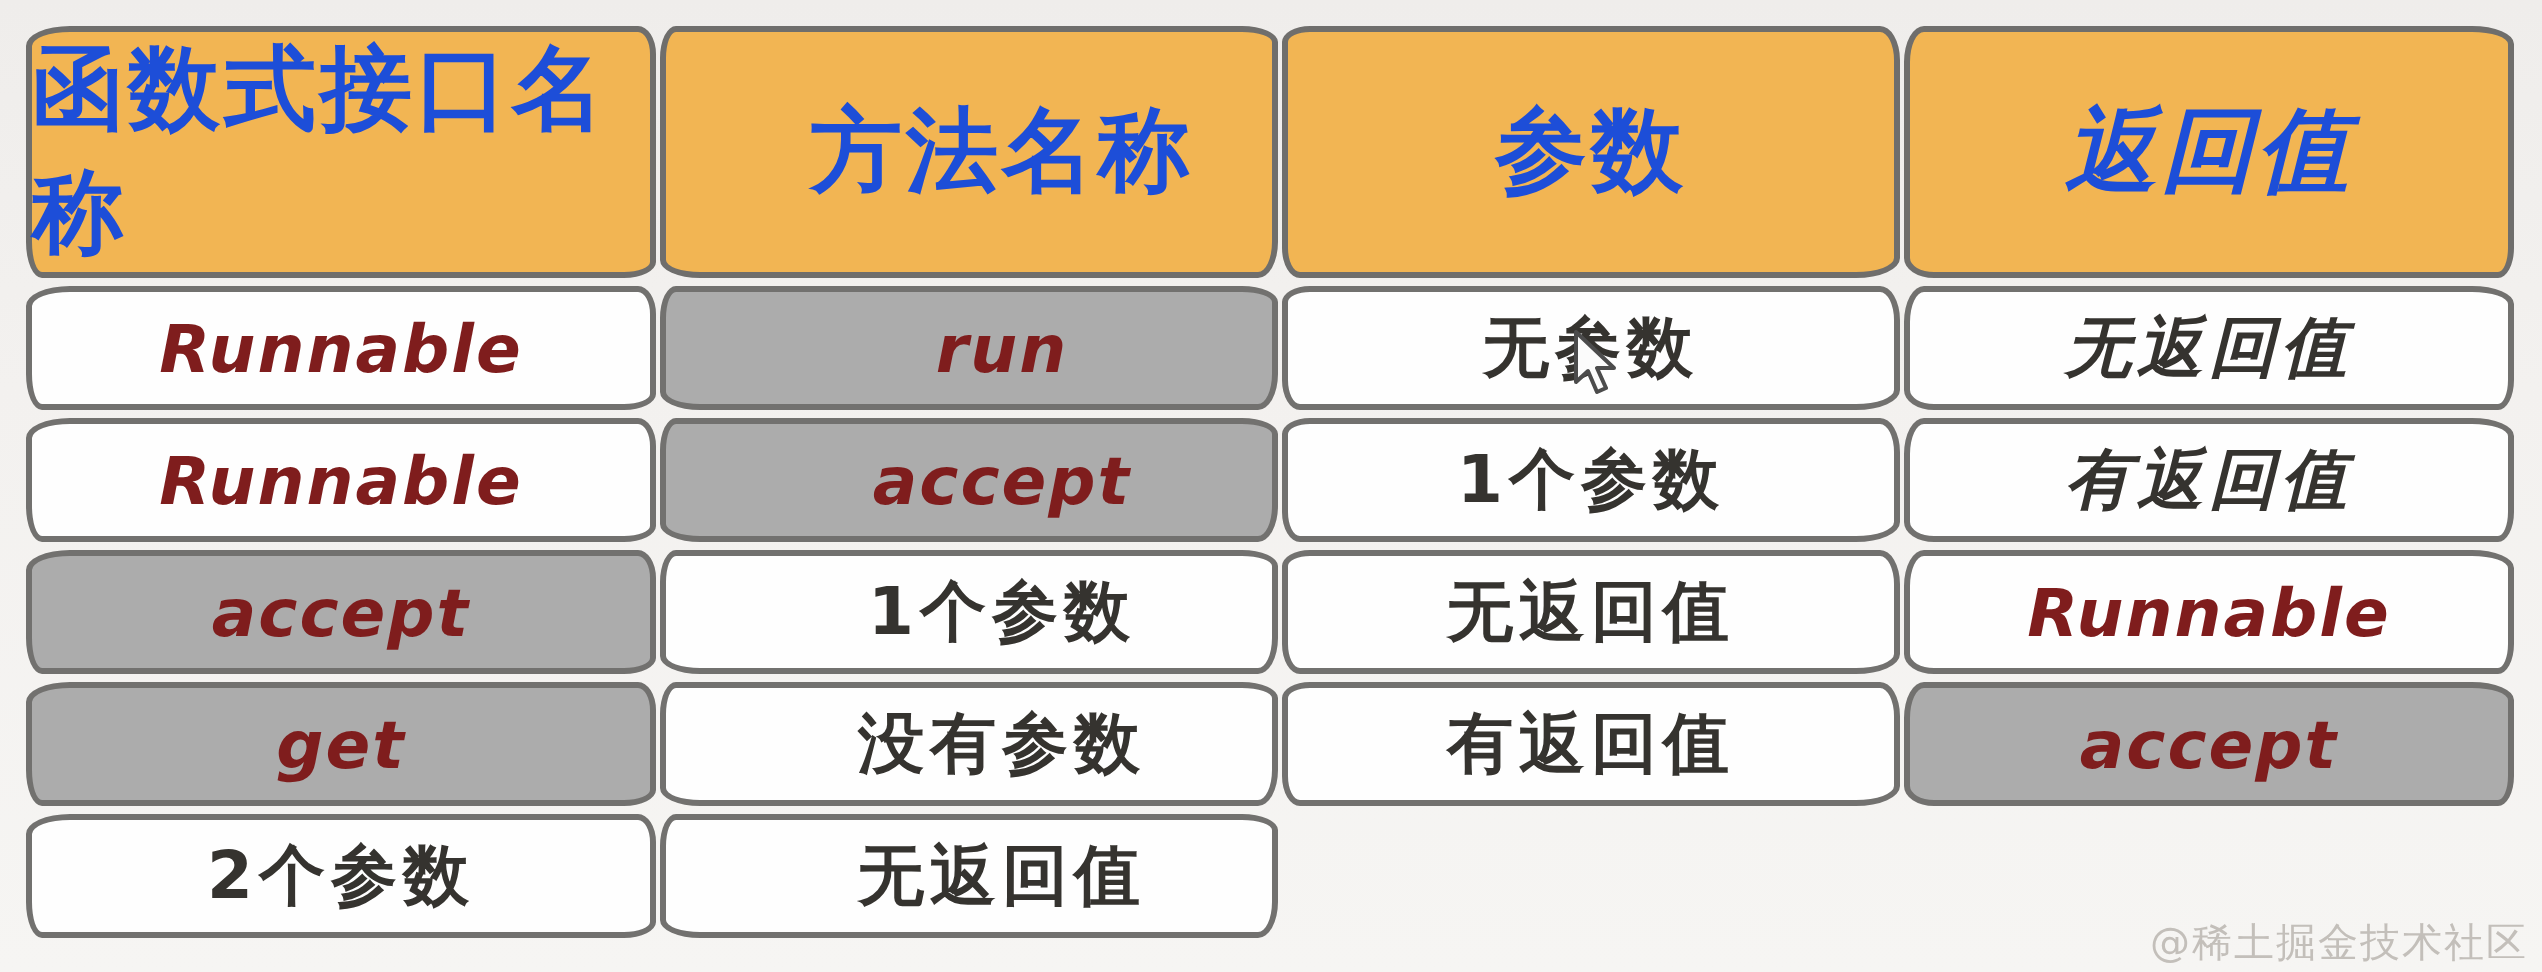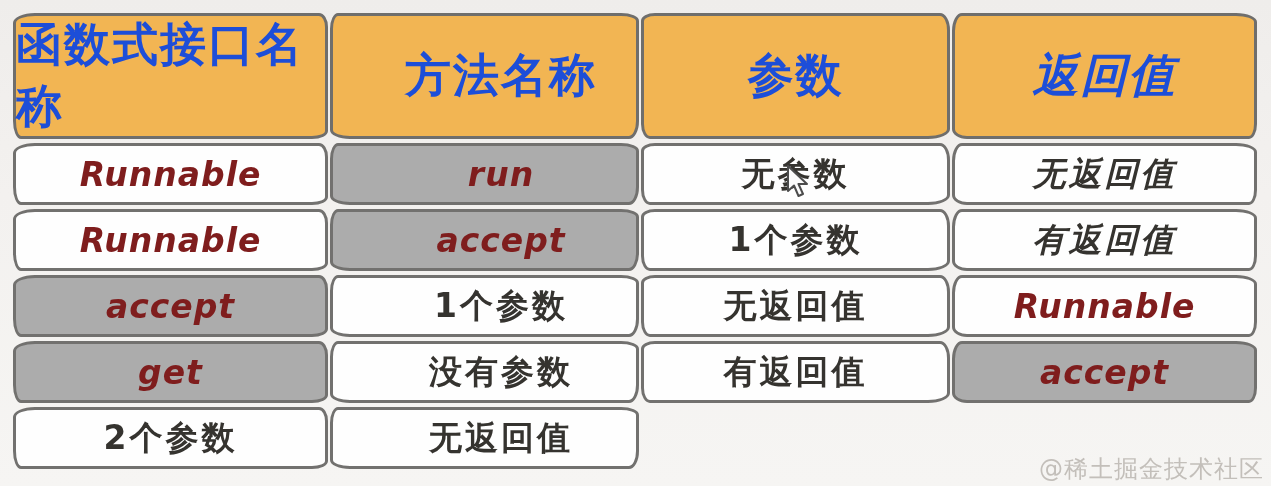--- a/index.html
+++ b/index.html
@@ -54,21 +54,21 @@
   .zh-text {
     font-weight: 600;
     font-size: 33px;
     letter-spacing: 3px;
     color: #35332f;
   }
   .watermark {
     position: absolute;
     right: 7px;
     bottom: 1px;
-    font-size: 24px;
+    font-size: 20px;
     letter-spacing: 1px;
     color: #c3bfba;
     z-index: 5;
     margin-top: 11px;
   }
   .cursor {
     position: absolute;
     left: 785px;
     top: 165px;
     z-index: 6;

